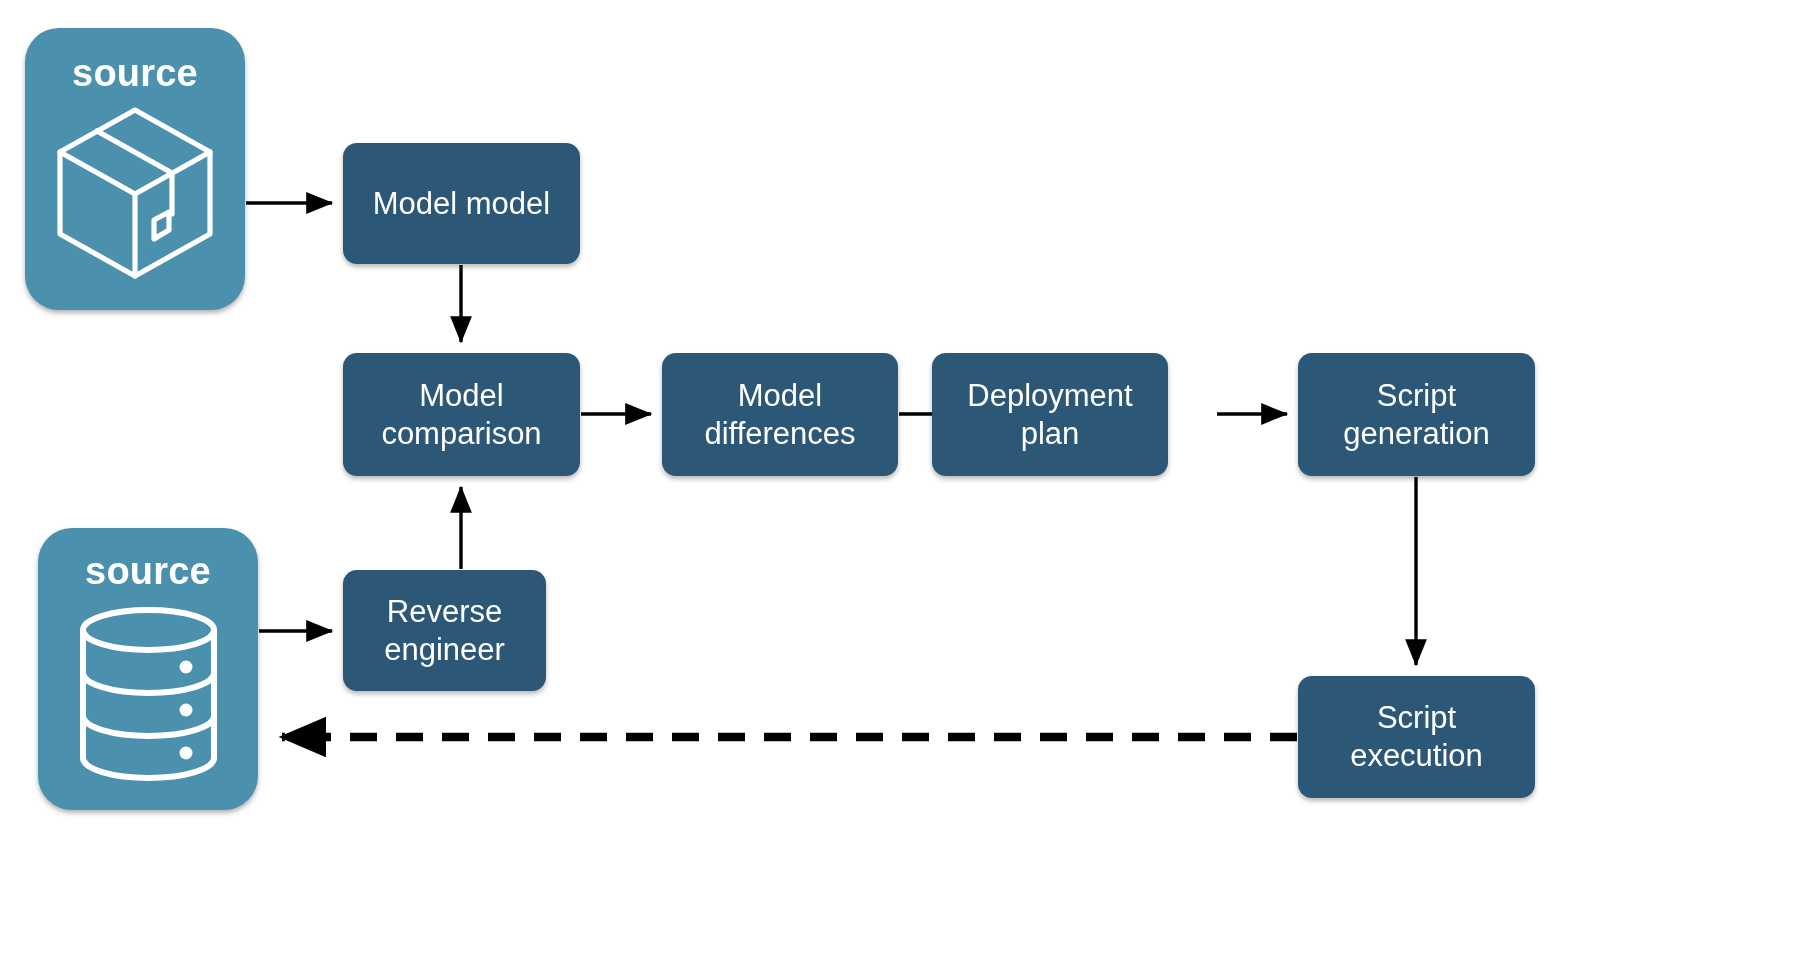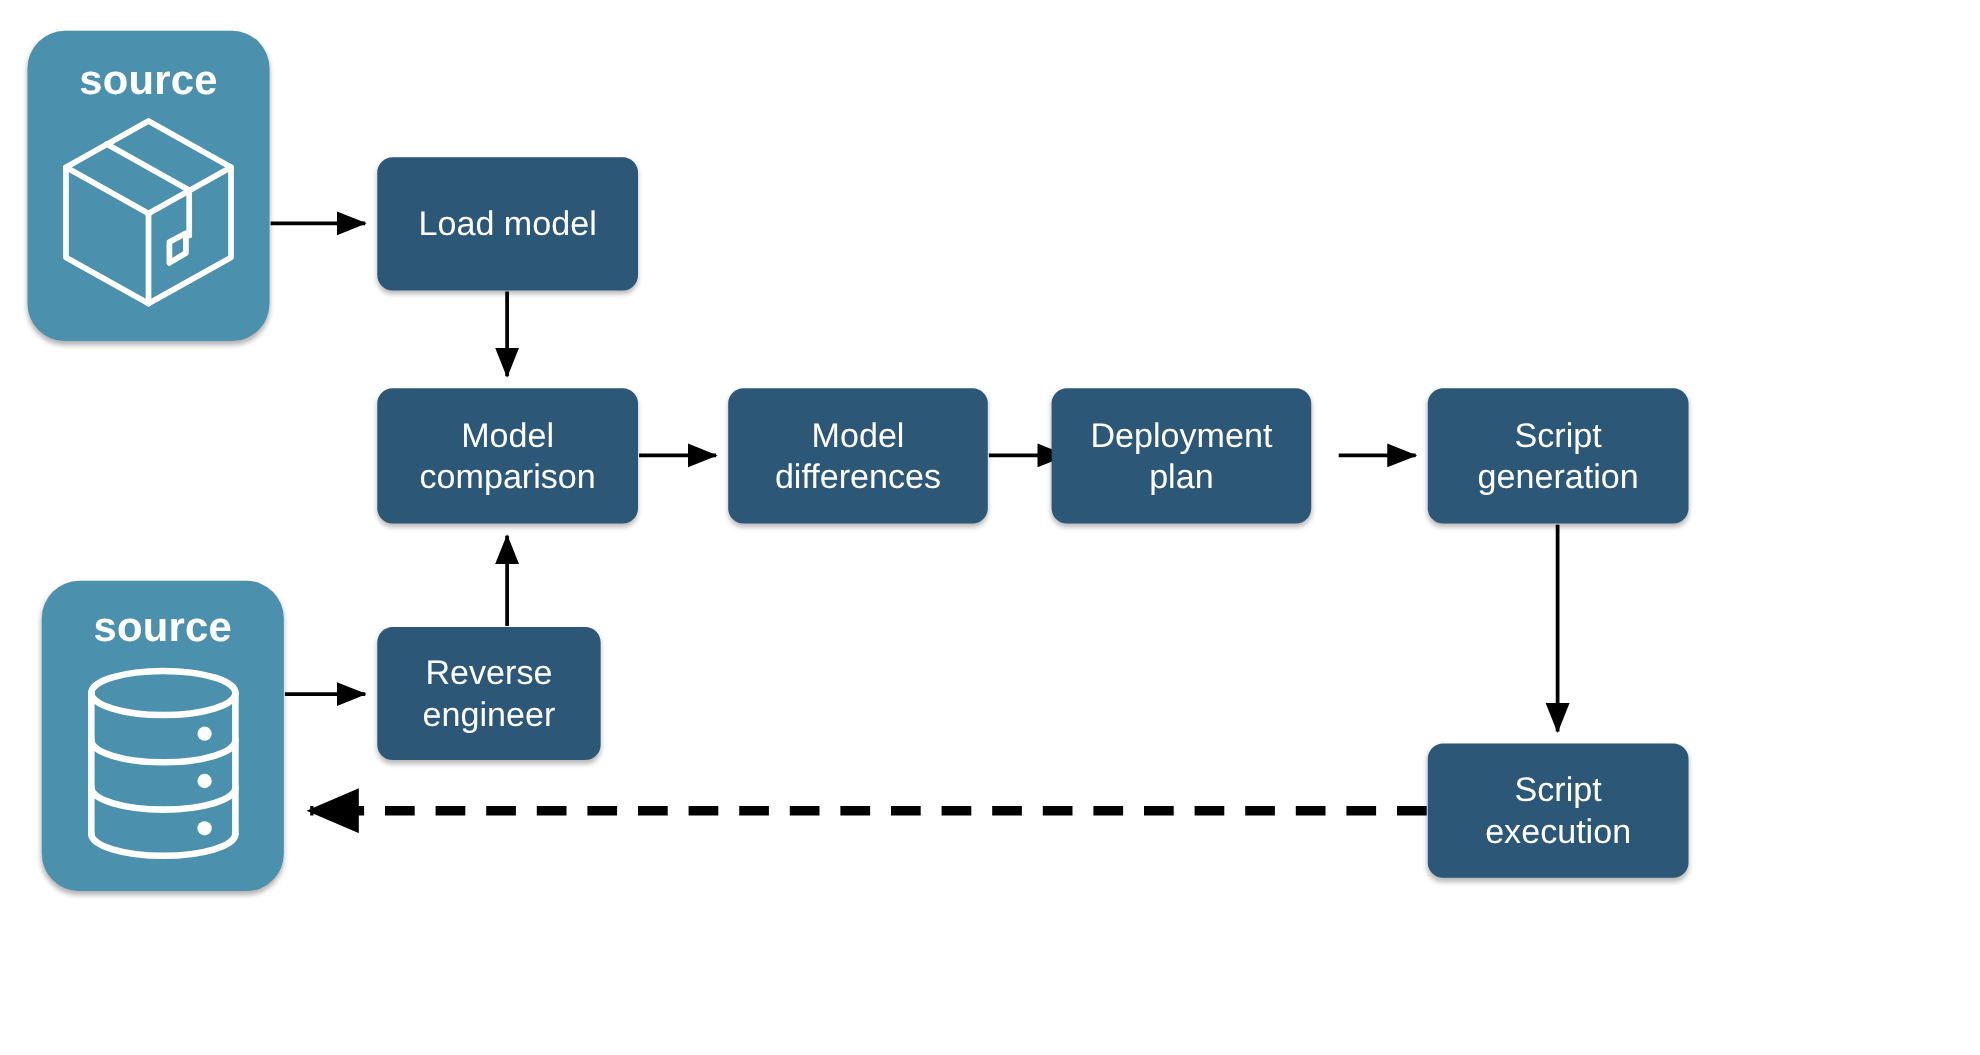--- a/index.html
+++ b/index.html
@@ -156,34 +156,34 @@
         <path d="M12 112 A65.5 20 0 0 0 143 112"></path>
       </g>
 
       <circle cx="115" cy="63" r="6.5" fill="#ffffff"></circle>
       <circle cx="115" cy="106" r="6.5" fill="#ffffff"></circle>
       <circle cx="115" cy="149" r="6.5" fill="#ffffff"></circle>
     </svg>
   </div>
 
   <div class="node" style="left:343px; top:143px; width:237px; height:121px;">
-    <div class="node-label">Load model</div>
+    <div class="node-label">Model model</div>
   </div>
 
   <div class="node" style="left:343px; top:353px; width:237px; height:123px;">
     <div class="node-label">Model
 comparison</div>
   </div>
 
   <div class="node" style="left:662px; top:353px; width:236px; height:123px;">
     <div class="node-label">Model
 differences</div>
   </div>
 
-  <div class="node" style="left:956px; top:353px; width:236px; height:123px;">
+  <div class="node" style="left:932px; top:353px; width:236px; height:123px;">
     <div class="node-label">Deployment
 plan</div>
   </div>
 
   <div class="node" style="left:1298px; top:353px; width:237px; height:123px;">
     <div class="node-label">Script
 generation</div>
   </div>
 
   <div class="node" style="left:343px; top:570px; width:203px; height:121px;">

